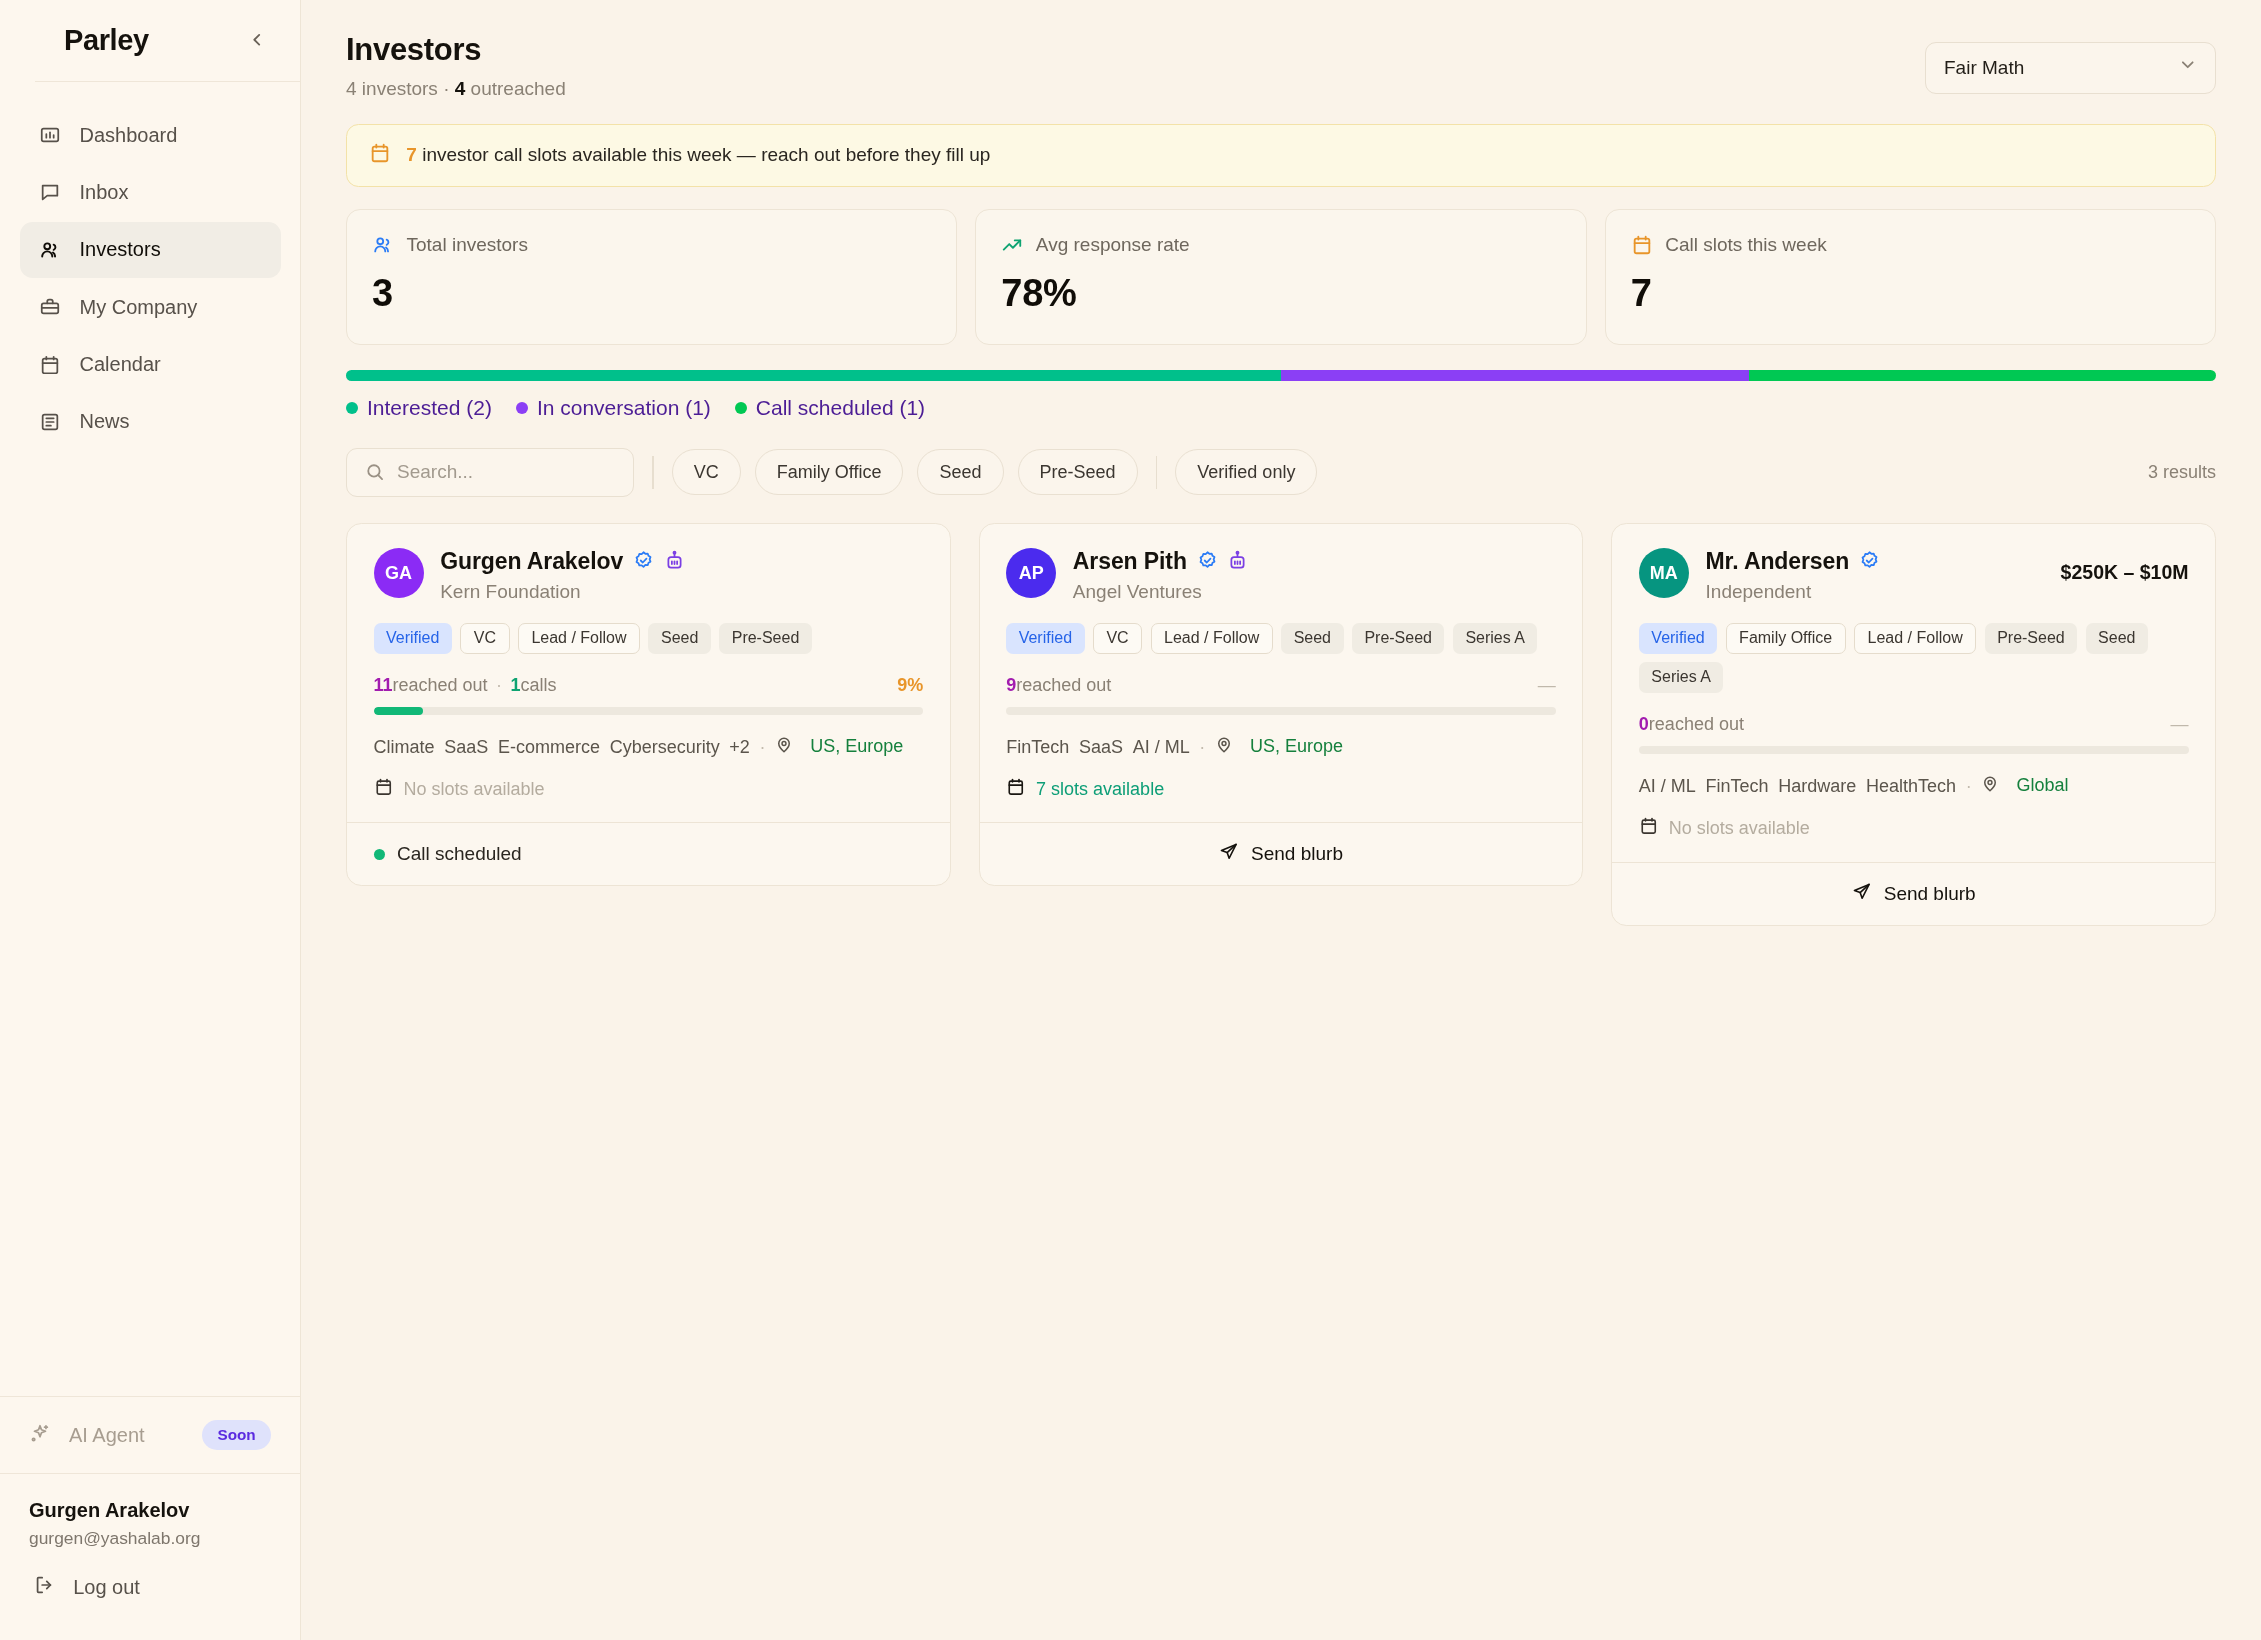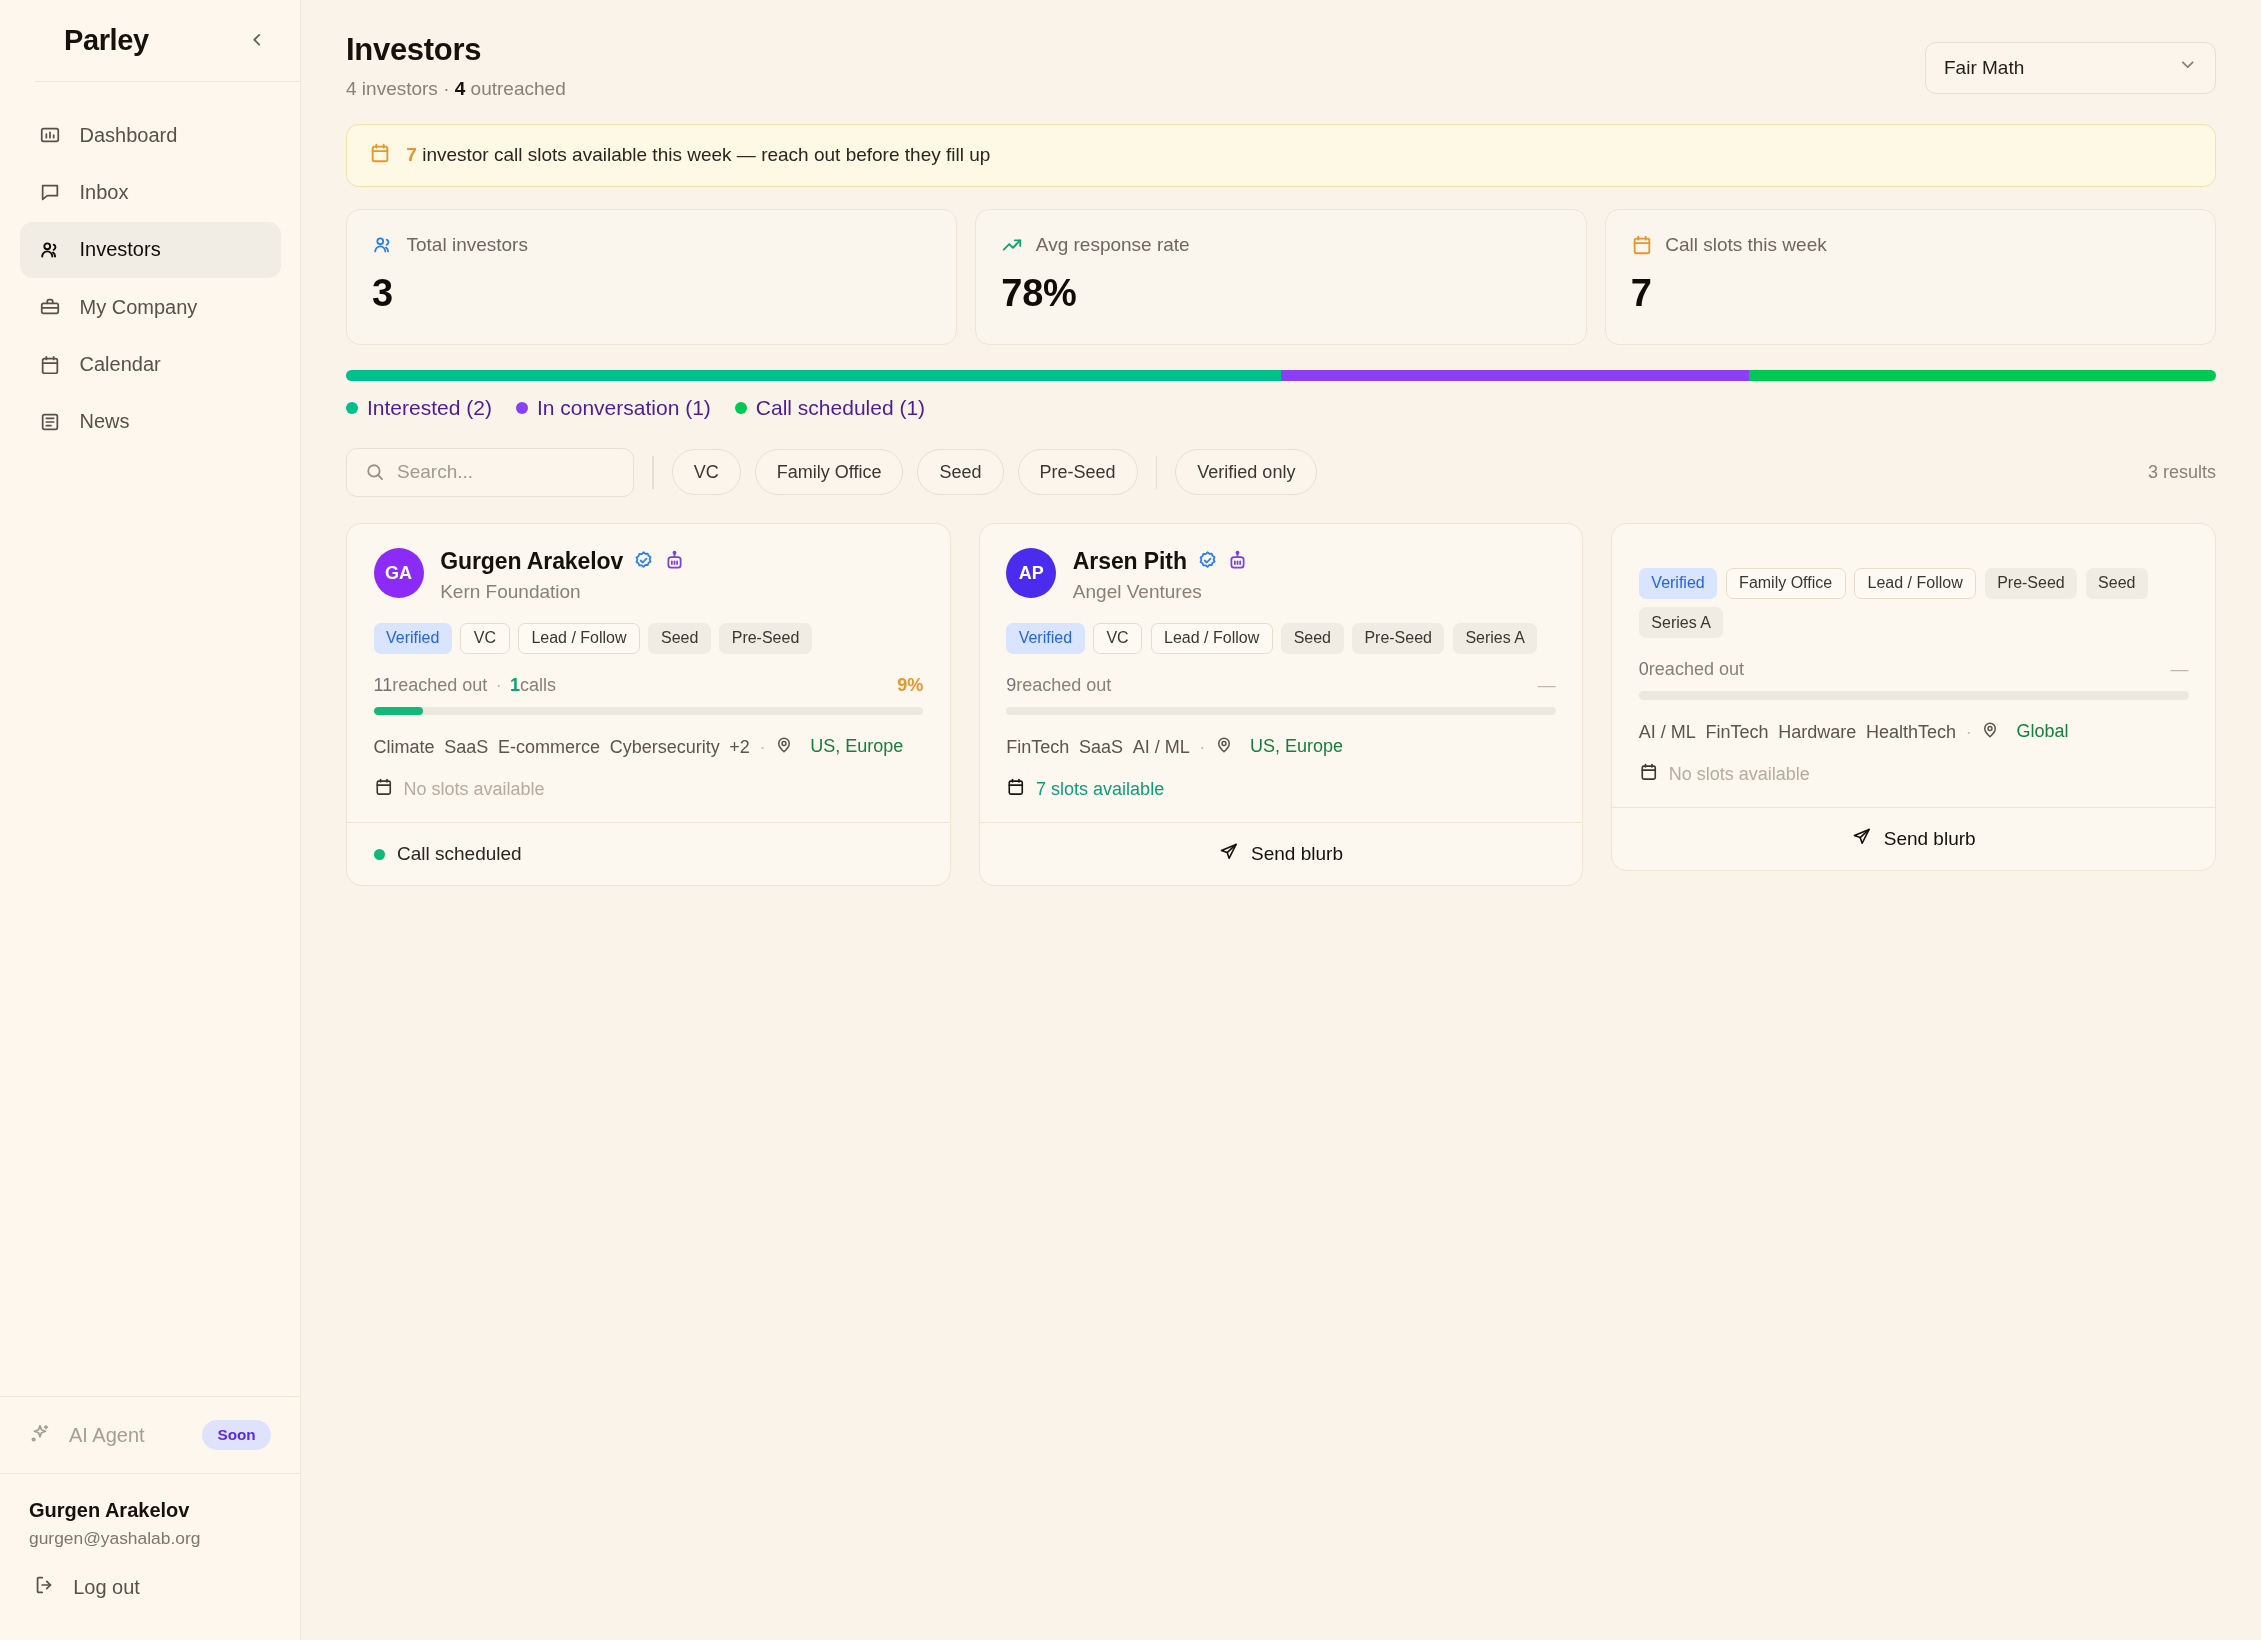--- a/index.html
+++ b/index.html
@@ -146,21 +146,21 @@
   .who-org { font-size: 19px; color: #8A8175; margin-top: 5.6px; }
   .check-amount { font-size: 19.5px; font-weight: 700; color: #15120D; white-space: nowrap; padding-top: 12.5px; }
 
   .tags { display: flex; flex-wrap: wrap; gap: 8.4px; margin-top: 19.5px; }
   .tag { height: 31px; border-radius: 7px; display: flex; align-items: center; padding: 0 12.5px; font-size: 16px; }
   .tag.verified { background: #D9E4FE; color: #2563E8; font-weight: 500; }
   .tag.outline { background: #FDFAF4; border: 1.4px solid #E5DCCC; color: #3B3630; }
   .tag.solid { background: #F0ECE3; color: #3B3630; }
 
   .metrics { display: flex; align-items: baseline; margin-top: 21px; font-size: 18px; color: #8A8175; }
-  .metrics b { color: #737373; font-weight: 400; }
+  .metrics b { color: #a21caf; font-weight: 700; }
   .metrics .calls { color: #0EA371; font-weight: 700; }
   .metrics .sep { margin: 0 8.4px; color: #C3BBAE; }
   .metrics .pct { margin-left: auto; color: #E8952A; font-weight: 700; }
   .metrics .pct.none { color: #C0B8AB; font-weight: 400; }
 
   .mini-bar { height: 8.4px; background: #EDE8DE; border-radius: 695px; margin-top: 11px; overflow: hidden; }
   .mini-fill { height: 100%; background: #11B877; border-radius: 695px; }
 
   .sectors { display: flex; align-items: center; flex-wrap: wrap; gap: 9.7px; margin-top: 21px; font-size: 18px; color: #5B554C; }
   .sectors .sep { color: #C3BBAE; }
@@ -562,20 +562,36 @@
           <div class="card-foot">
             <span><svg viewBox="0 0 24 24">
                 <path d="M21 3L3 10.5l7 2.5 2.5 7z"></path>
                 <line x1="21" y1="3" x2="10" y2="13"></line>
               </svg></span>
             <span>Send blurb</span>
           </div>
         </div>
         <div class="card">
           <div class="card-body">
+            <div class="card-head">
+              <span class="avatar" style="background:#069580">
+                <span>MA</span>
+              </span>
+              <div class="who">
+                <div class="who-line">
+                  <span class="who-name">Mr. Andersen</span>
+                  <span class="badge-verified"><svg viewBox="0 0 24 24">
+                      <path d="M12 2.6l2.1 1.7 2.7-.2.9 2.6 2.3 1.4-1 2.6 1 2.6-2.3 1.4-.9 2.6-2.7-.2L12 19.2 9.9 17.5l-2.7.2-.9-2.6L4 13.7l1-2.6-1-2.6 2.3-1.4.9-2.6 2.7.2z"></path>
+                      <polyline points="8.8 12 11.2 14.3 15.4 9.9"></polyline>
+                    </svg></span>
+                </div>
+                <div class="who-org">Independent</div>
+              </div>
+              <div class="check-amount">$250K – $10M</div>
+            </div>
             <div class="tags">
               <span class="tag verified">Verified</span>
               <span class="tag outline">Family Office</span>
               <span class="tag outline">Lead / Follow</span>
               <span class="tag solid">Pre-Seed</span>
               <span class="tag solid">Seed</span>
               <span class="tag solid">Series A</span>
             </div>
             <div class="metrics">
               <b>0</b>

